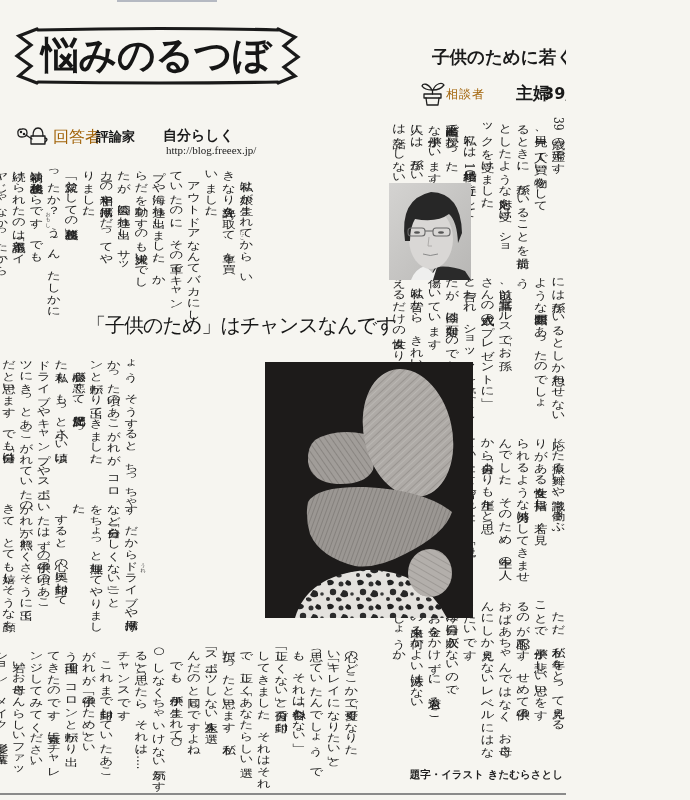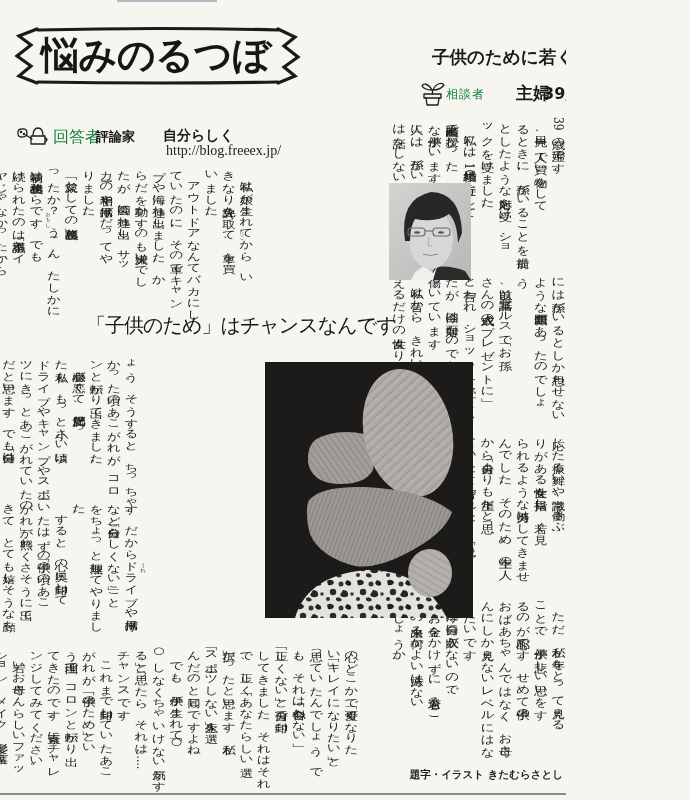--- a/index.html
+++ b/index.html
@@ -35,28 +35,28 @@
   }
 
   .q-title {
     position: absolute; left: 432px; top: 45px; line-height: 24px;
     font-size: 17.5px; font-weight: bold; font-family: "DejaVu Serif", serif;
     color: #1a1a1a; white-space: nowrap; text-align: center;
   }
 
   .hand-label {
     position: absolute; font-family: "DejaVu Sans", sans-serif;
-    font-weight: normal; color: #15803d; white-space: nowrap;
+    font-weight: normal; color: #a16207; white-space: nowrap;
   }
   .gothic-b {
     position: absolute; font-family: "DejaVu Sans", sans-serif;
     font-weight: bold; color: #1a1a1a; white-space: nowrap;
   }
   .url {
-    position: absolute; left: 166px; top: 145px; font-size: 14px; line-height: 11px;
+    position: absolute; left: 166px; top: 145px; font-size: 11px; line-height: 11px;
     font-family: "Liberation Serif", serif; color: #222; white-space: nowrap;
   }
 
   .headline {
     position: absolute; left: 86px; top: 313px; line-height: 24px;
     font-size: 20px; letter-spacing: -1px; font-family: "DejaVu Serif", serif;
     color: #161616; white-space: nowrap;
   }
 
   .credit {

